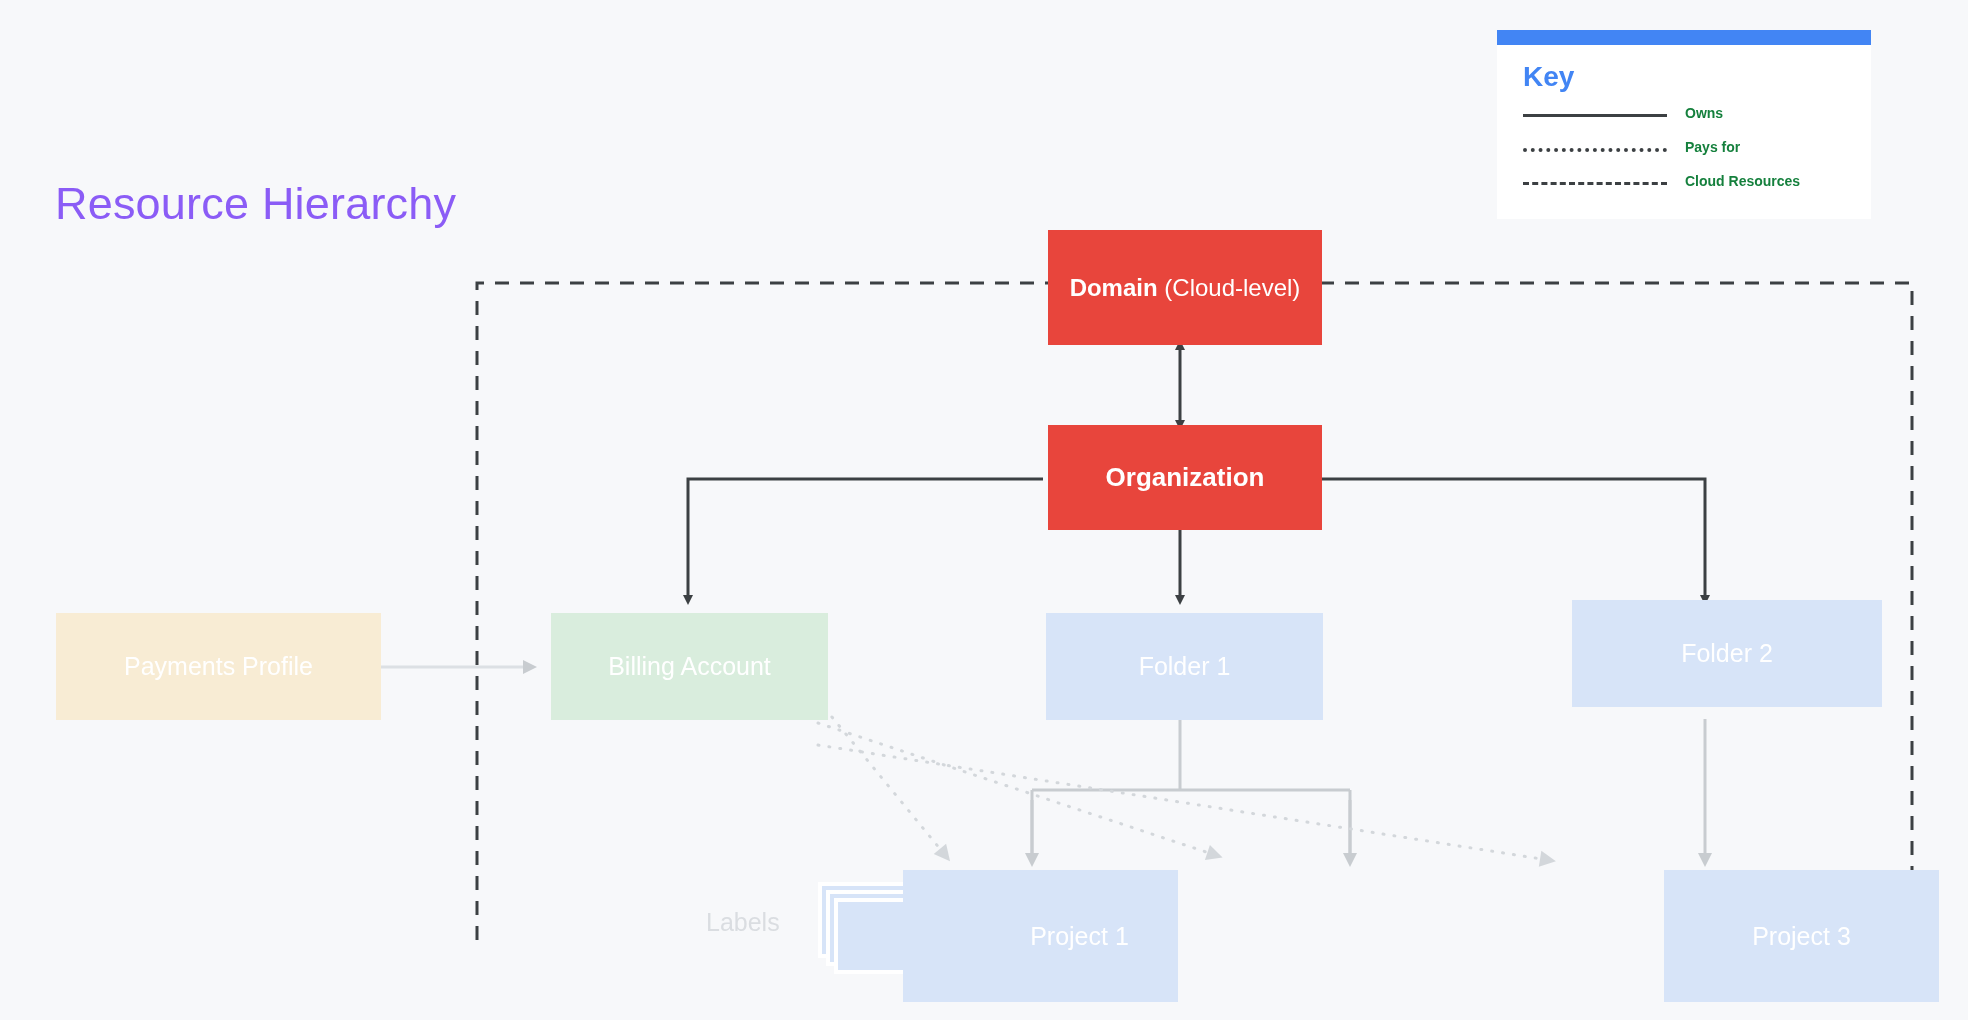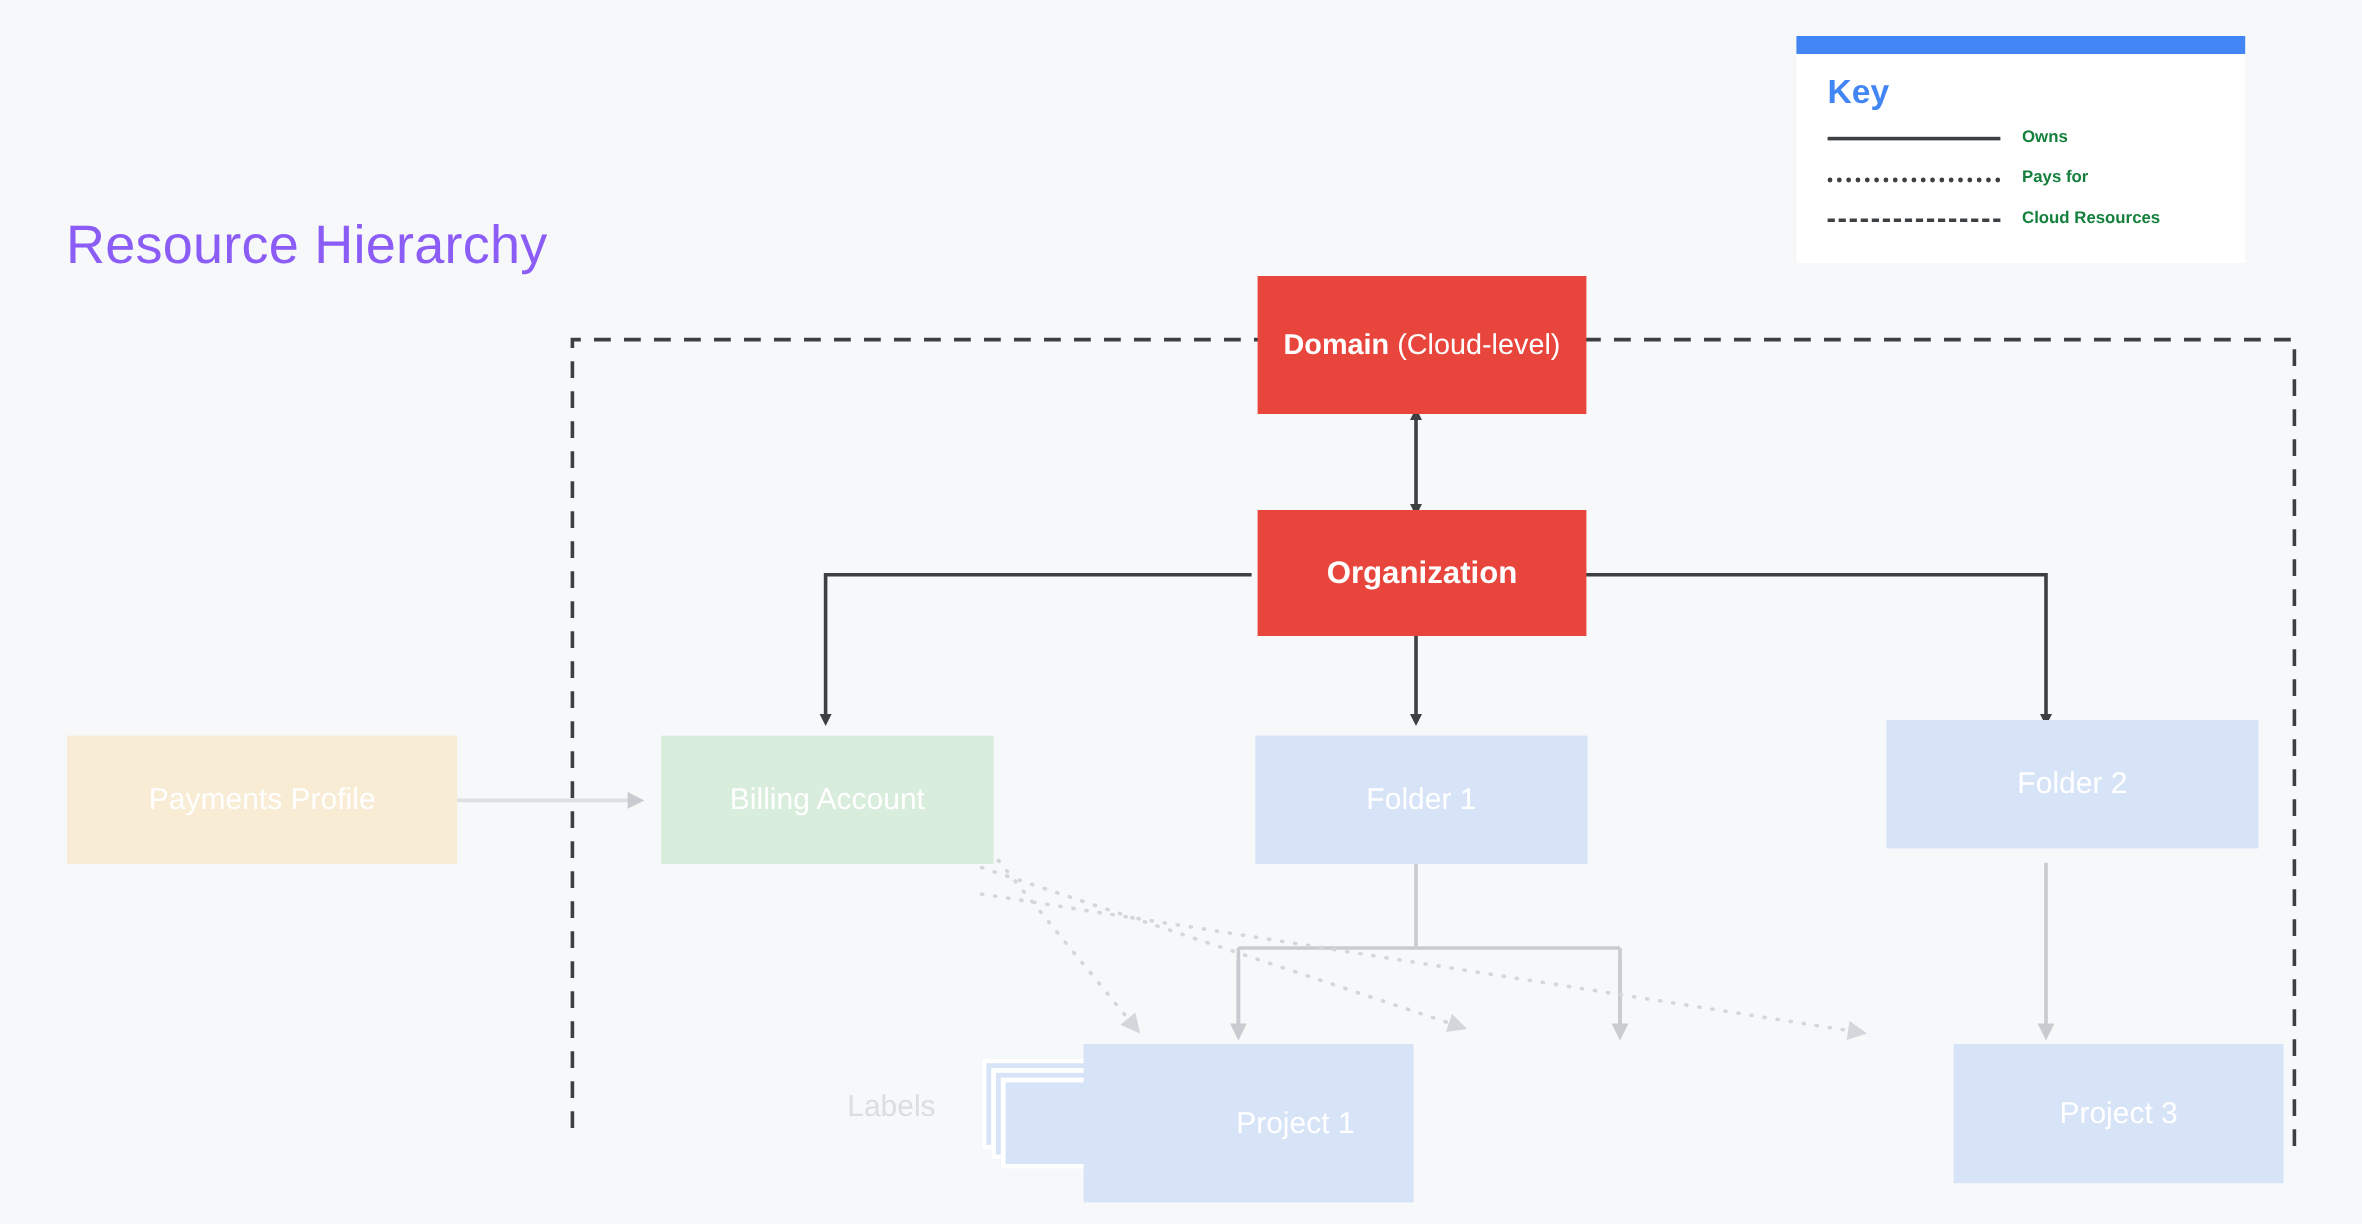--- a/index.html
+++ b/index.html
@@ -217,21 +217,21 @@
 
   <div class="stack-card" style="left:818px; top:882px; width:118px; height:76px;"></div>
   <div class="stack-card" style="left:826px; top:890px; width:118px; height:76px;"></div>
   <div class="stack-card" style="left:834px; top:898px; width:118px; height:76px;"></div>
 
   <div class="node node-pastel bg-blue" style="left:903px; top:870px; width:275px; height:132px;">
     <span class="node-label" style="padding-left:78px;">Project 1</span>
   </div>
 
 
-  <div class="node node-pastel bg-blue" style="left:1628px; top:870px; width:275px; height:116px;">
+  <div class="node node-pastel bg-blue" style="left:1664px; top:870px; width:275px; height:132px;">
     <span class="node-label">Project 3</span>
   </div>
 
   <div id="legend">
     <div id="legend-bar"></div>
     <div id="legend-body">
       <div id="legend-title">Key</div>
 
       <div class="legend-row">
         <span class="legend-sample ls-solid"></span>

